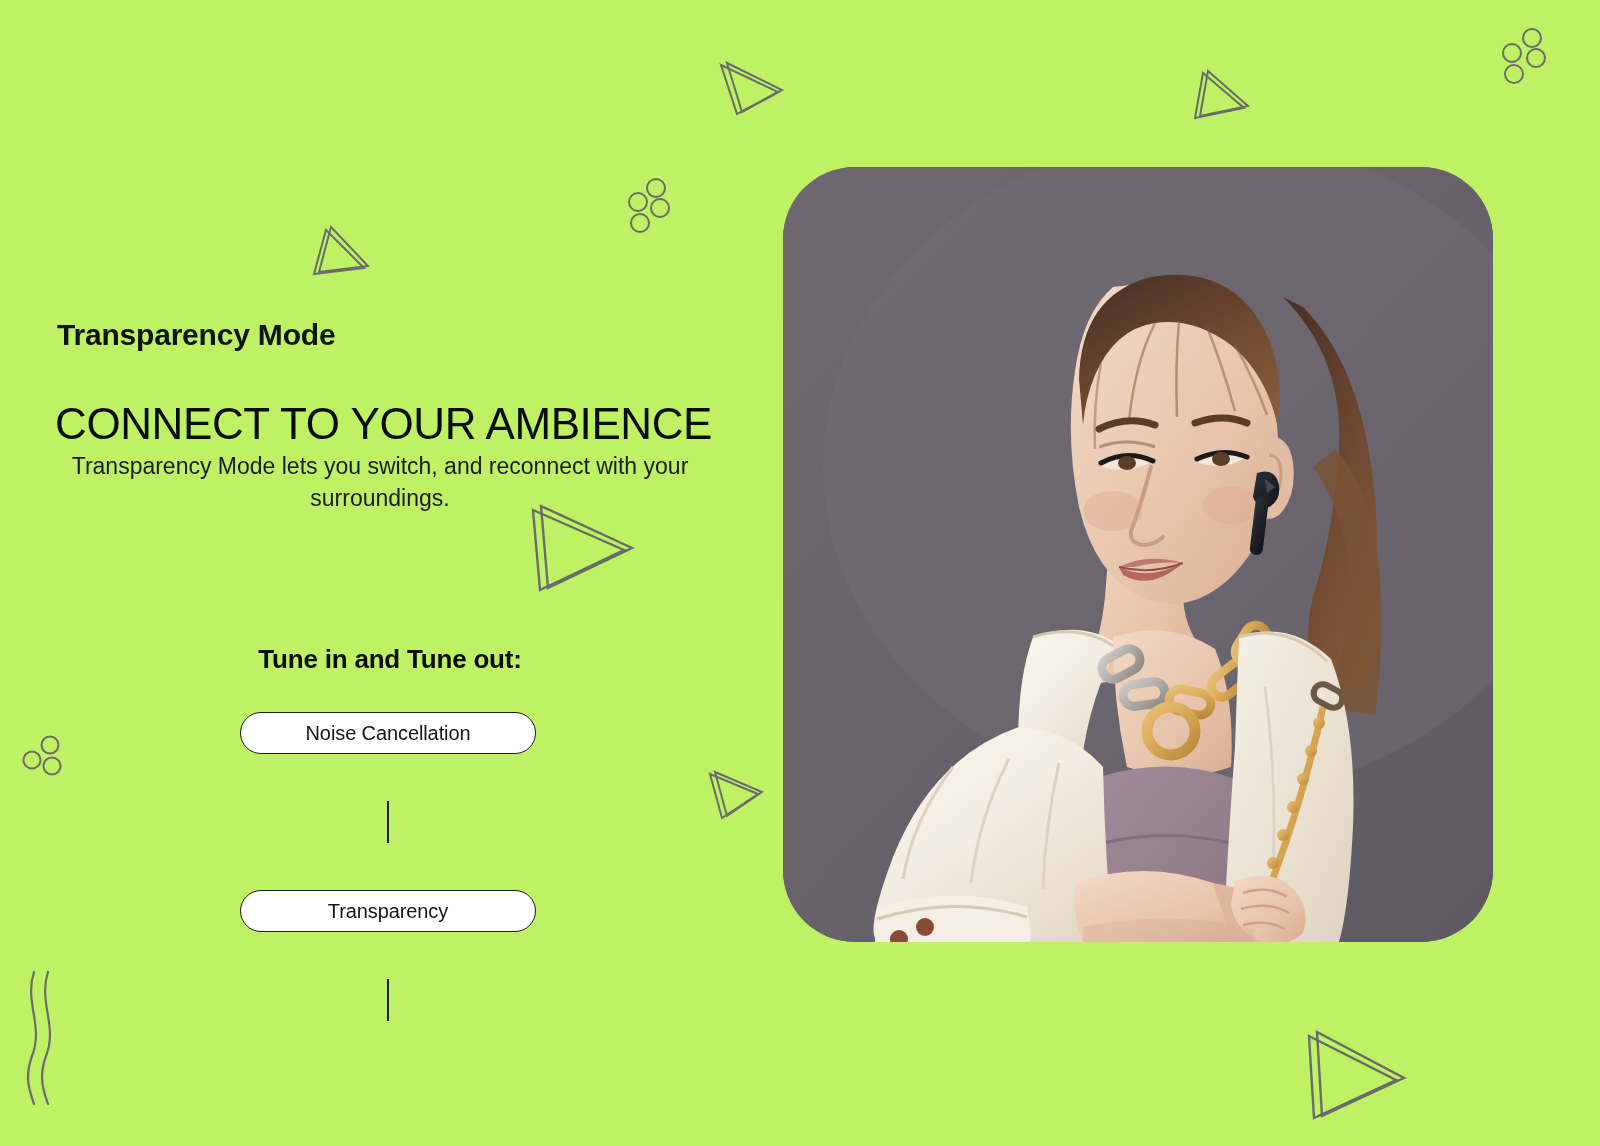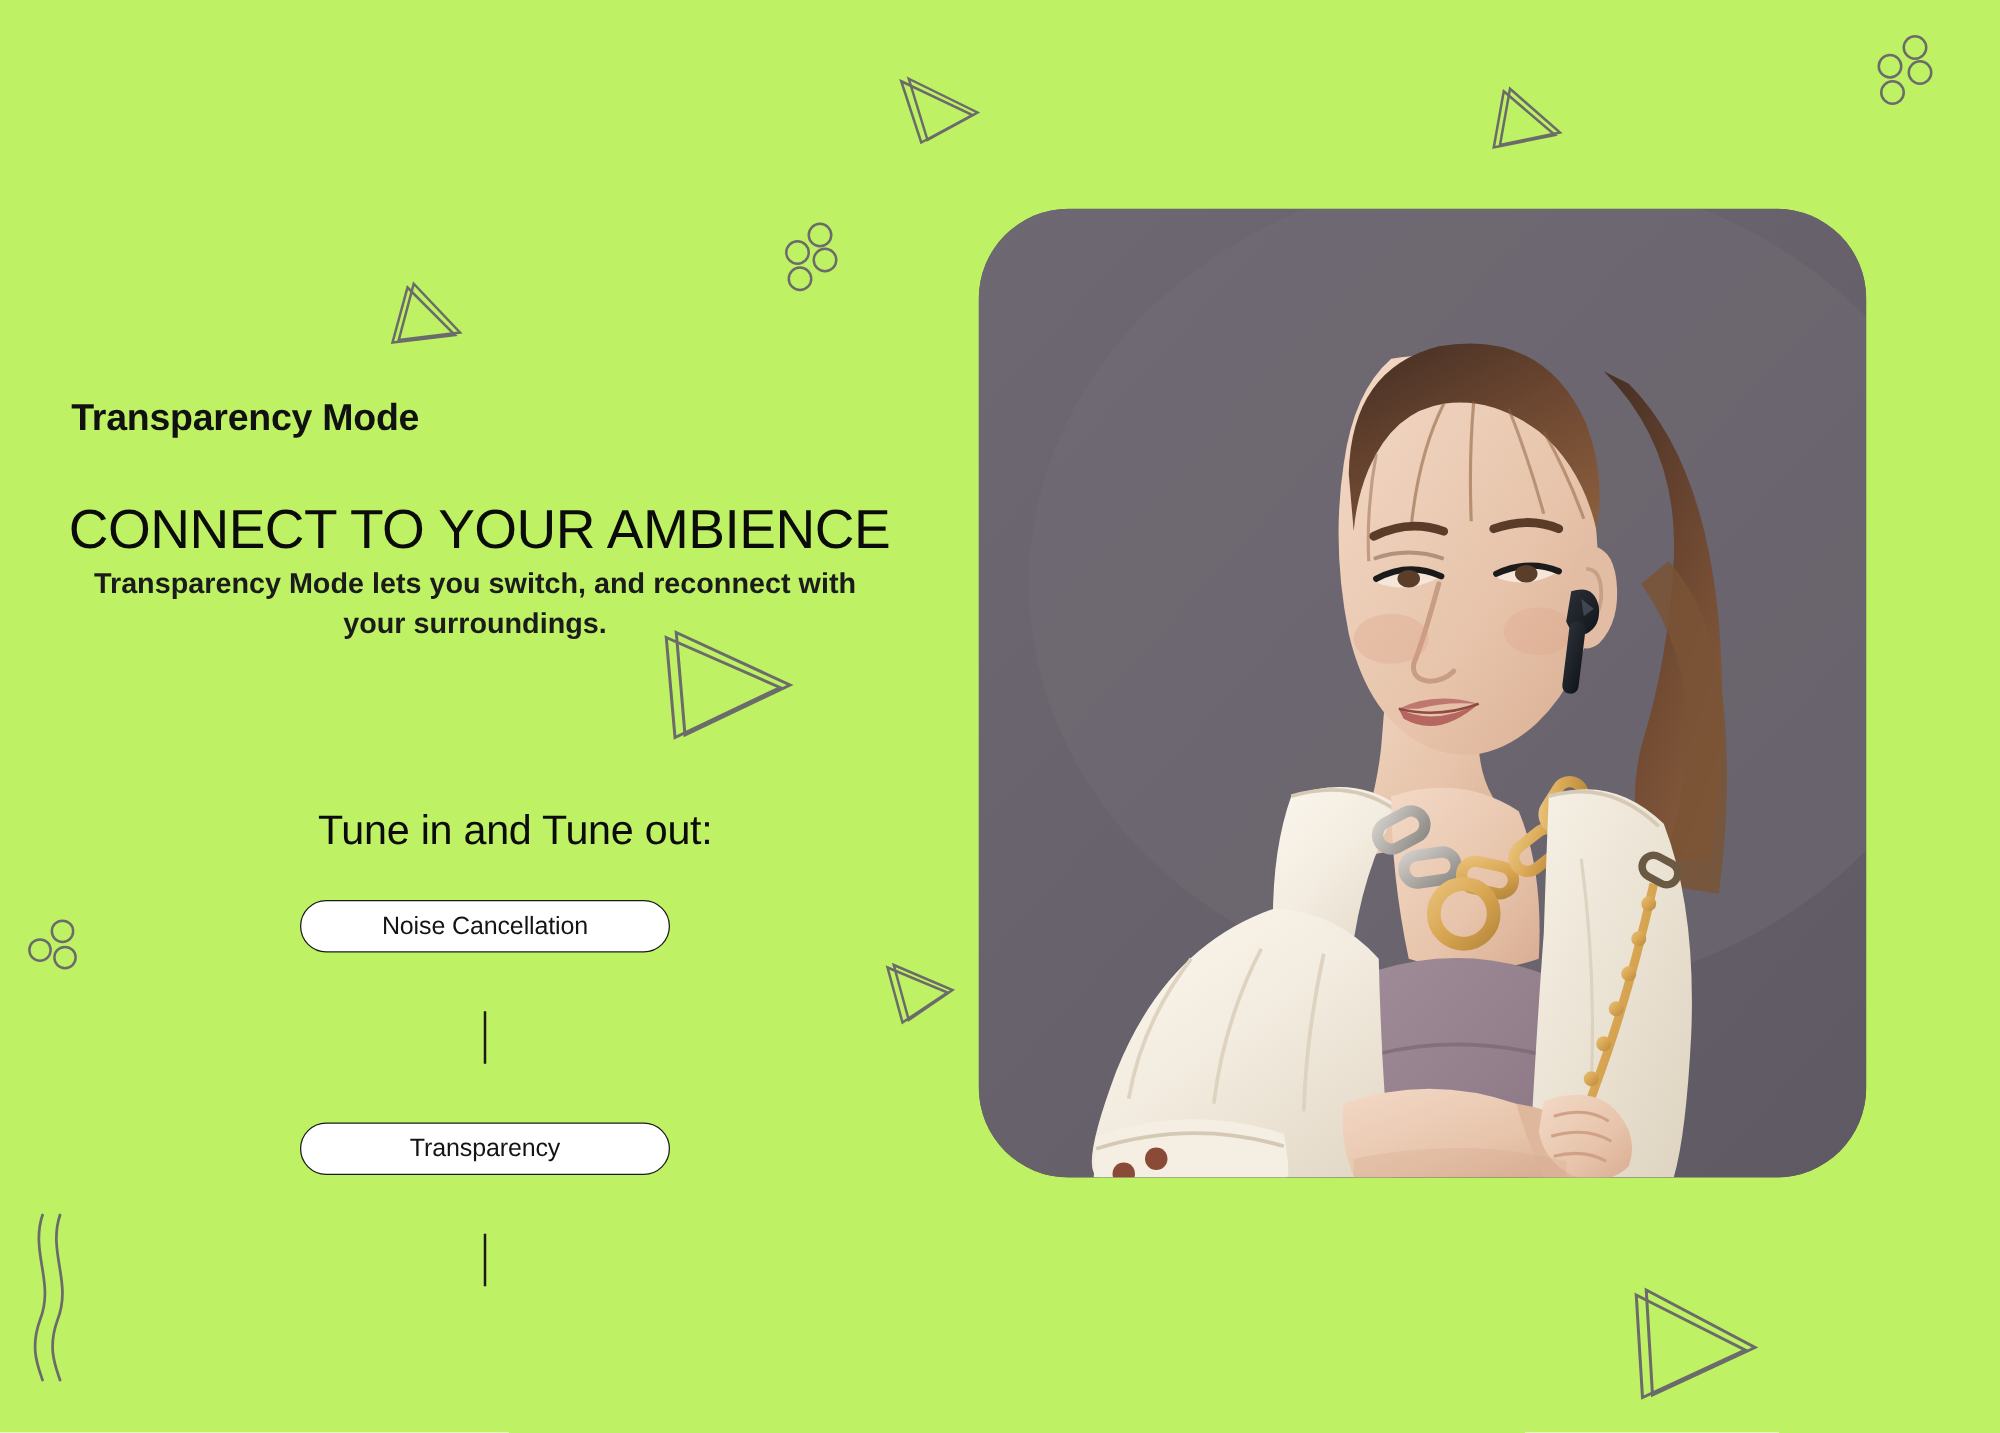--- a/index.html
+++ b/index.html
@@ -56,38 +56,38 @@
     line-height: 1.15;
     white-space: nowrap;
   }
   .subcopy {
     position: absolute;
     left: 55px;
     top: 428px;
     width: 650px;
     text-align: center;
     font-size: 23px;
-    font-weight: 700;
+    font-weight: 400;
     color: #1b1b1b;
     line-height: 1.38;
   }
 
   
   .flow {
     position: absolute;
     left: 205px;
     top: 645px;
     width: 365px;
   }
   .flow-title {
-    font-size: 33px;
-    font-weight: 400;
+    font-size: 26px;
+    font-weight: 700;
     color: #0b0b0b;
     letter-spacing: -0.2px;
-    text-align: right;
+    text-align: center;
     margin: 0 0 37px 5px;
     line-height: 1.15;
     white-space: nowrap;
   }
   .flow-stack {
     display: flex;
     flex-direction: column;
     align-items: center;
     width: 296px;
     margin-left: 35px;

